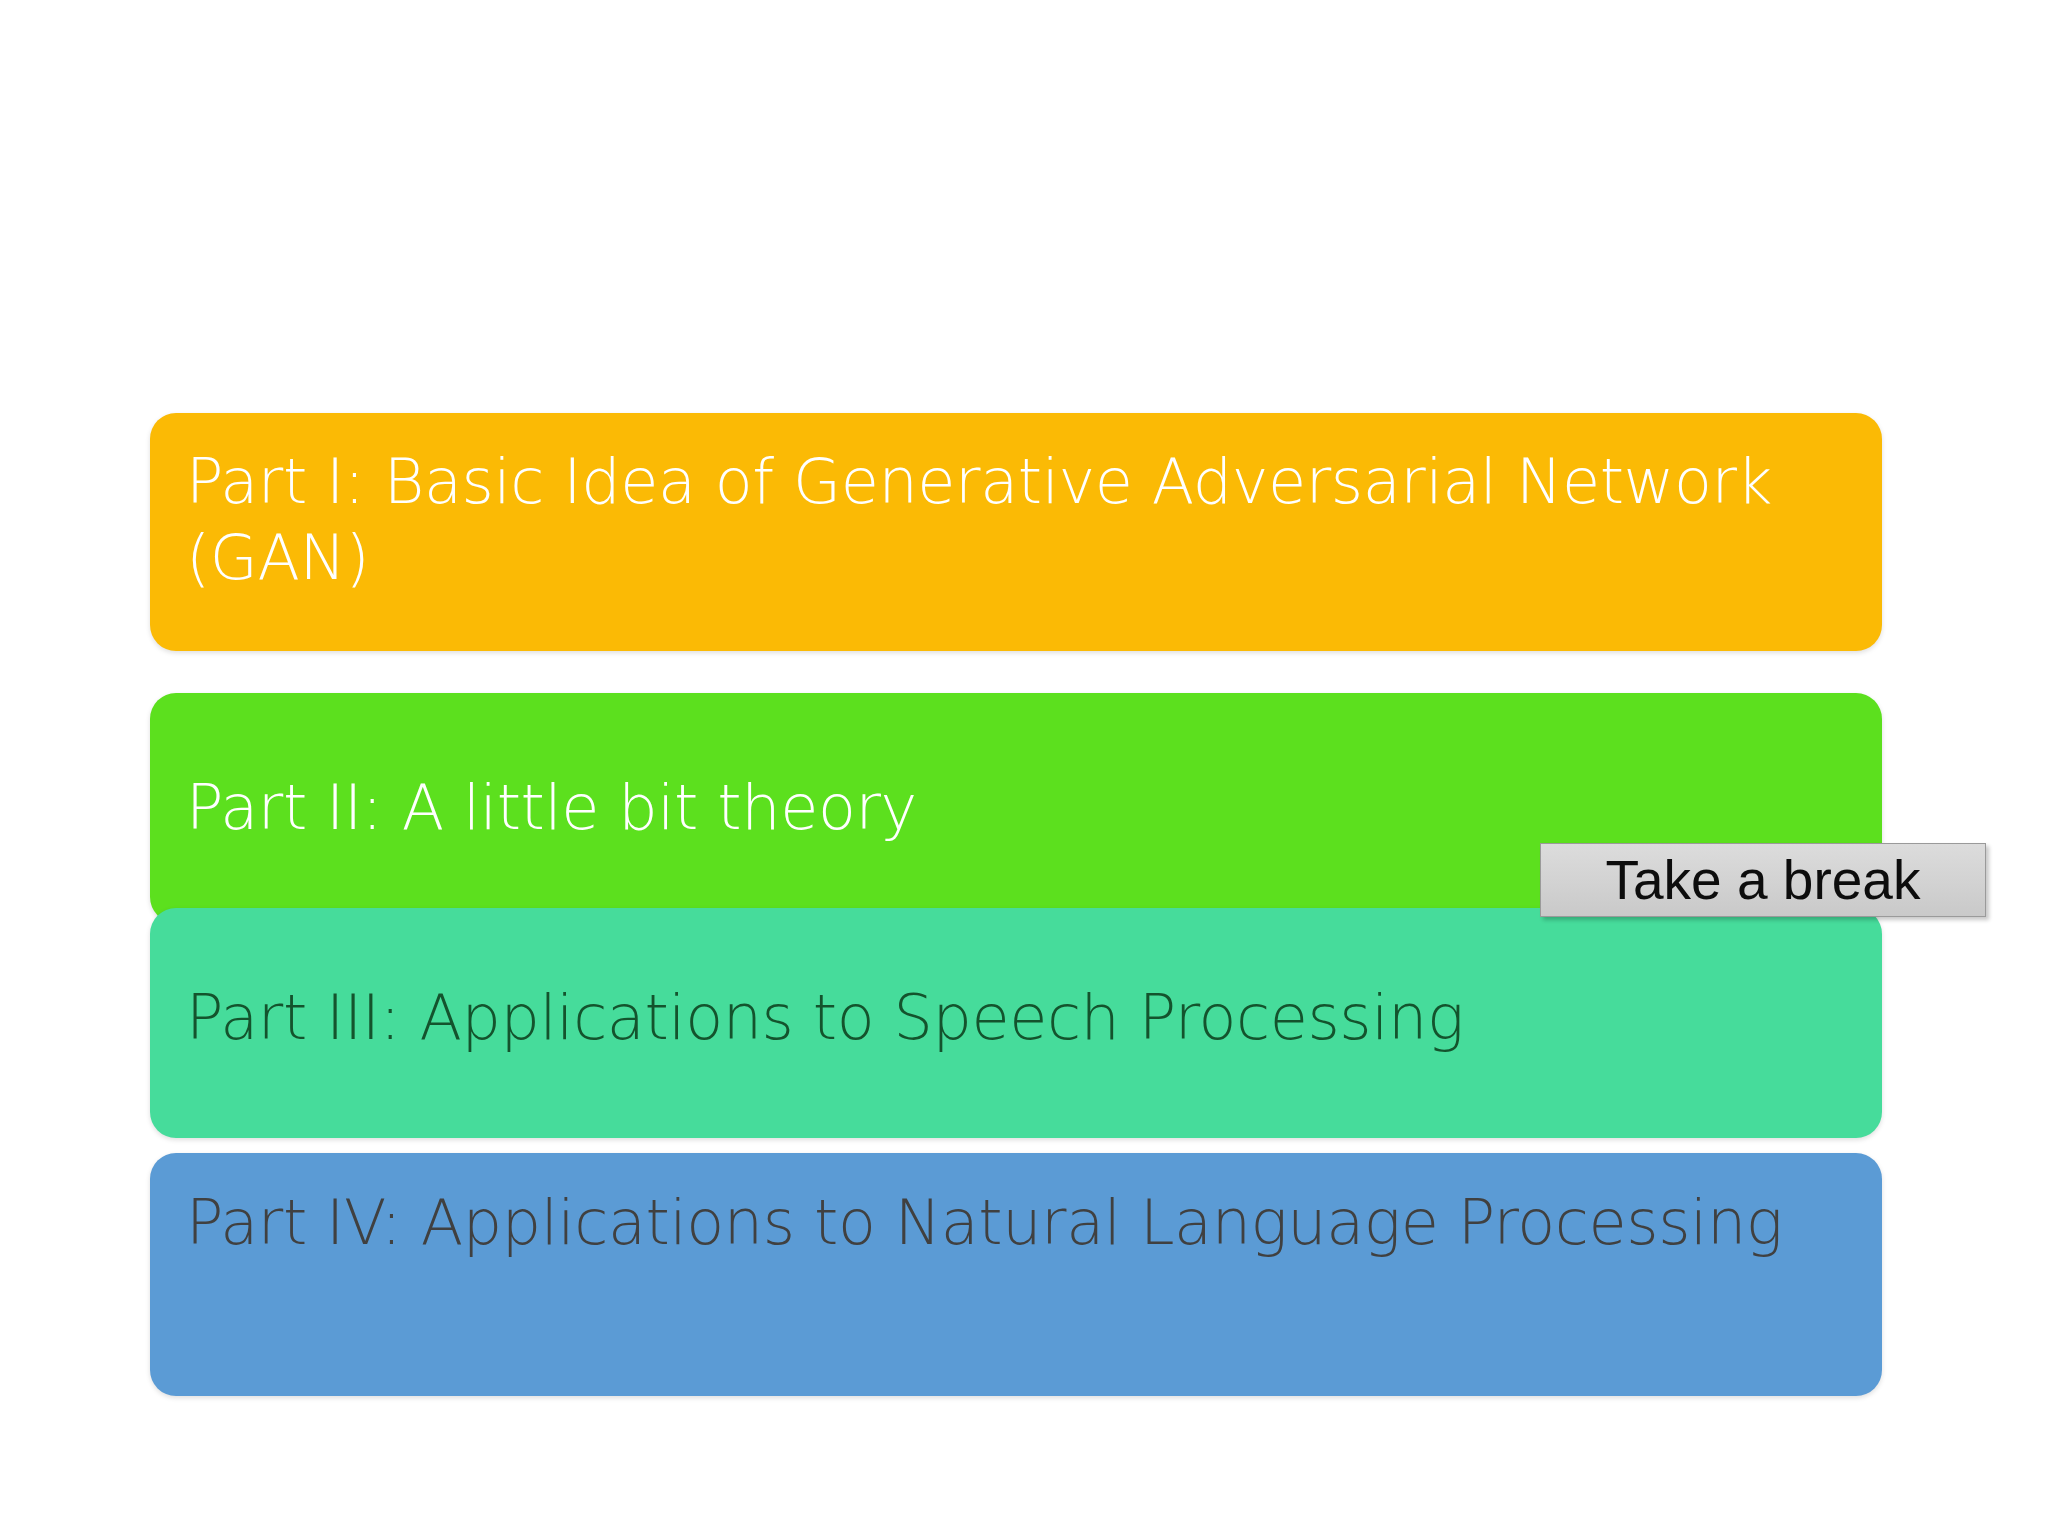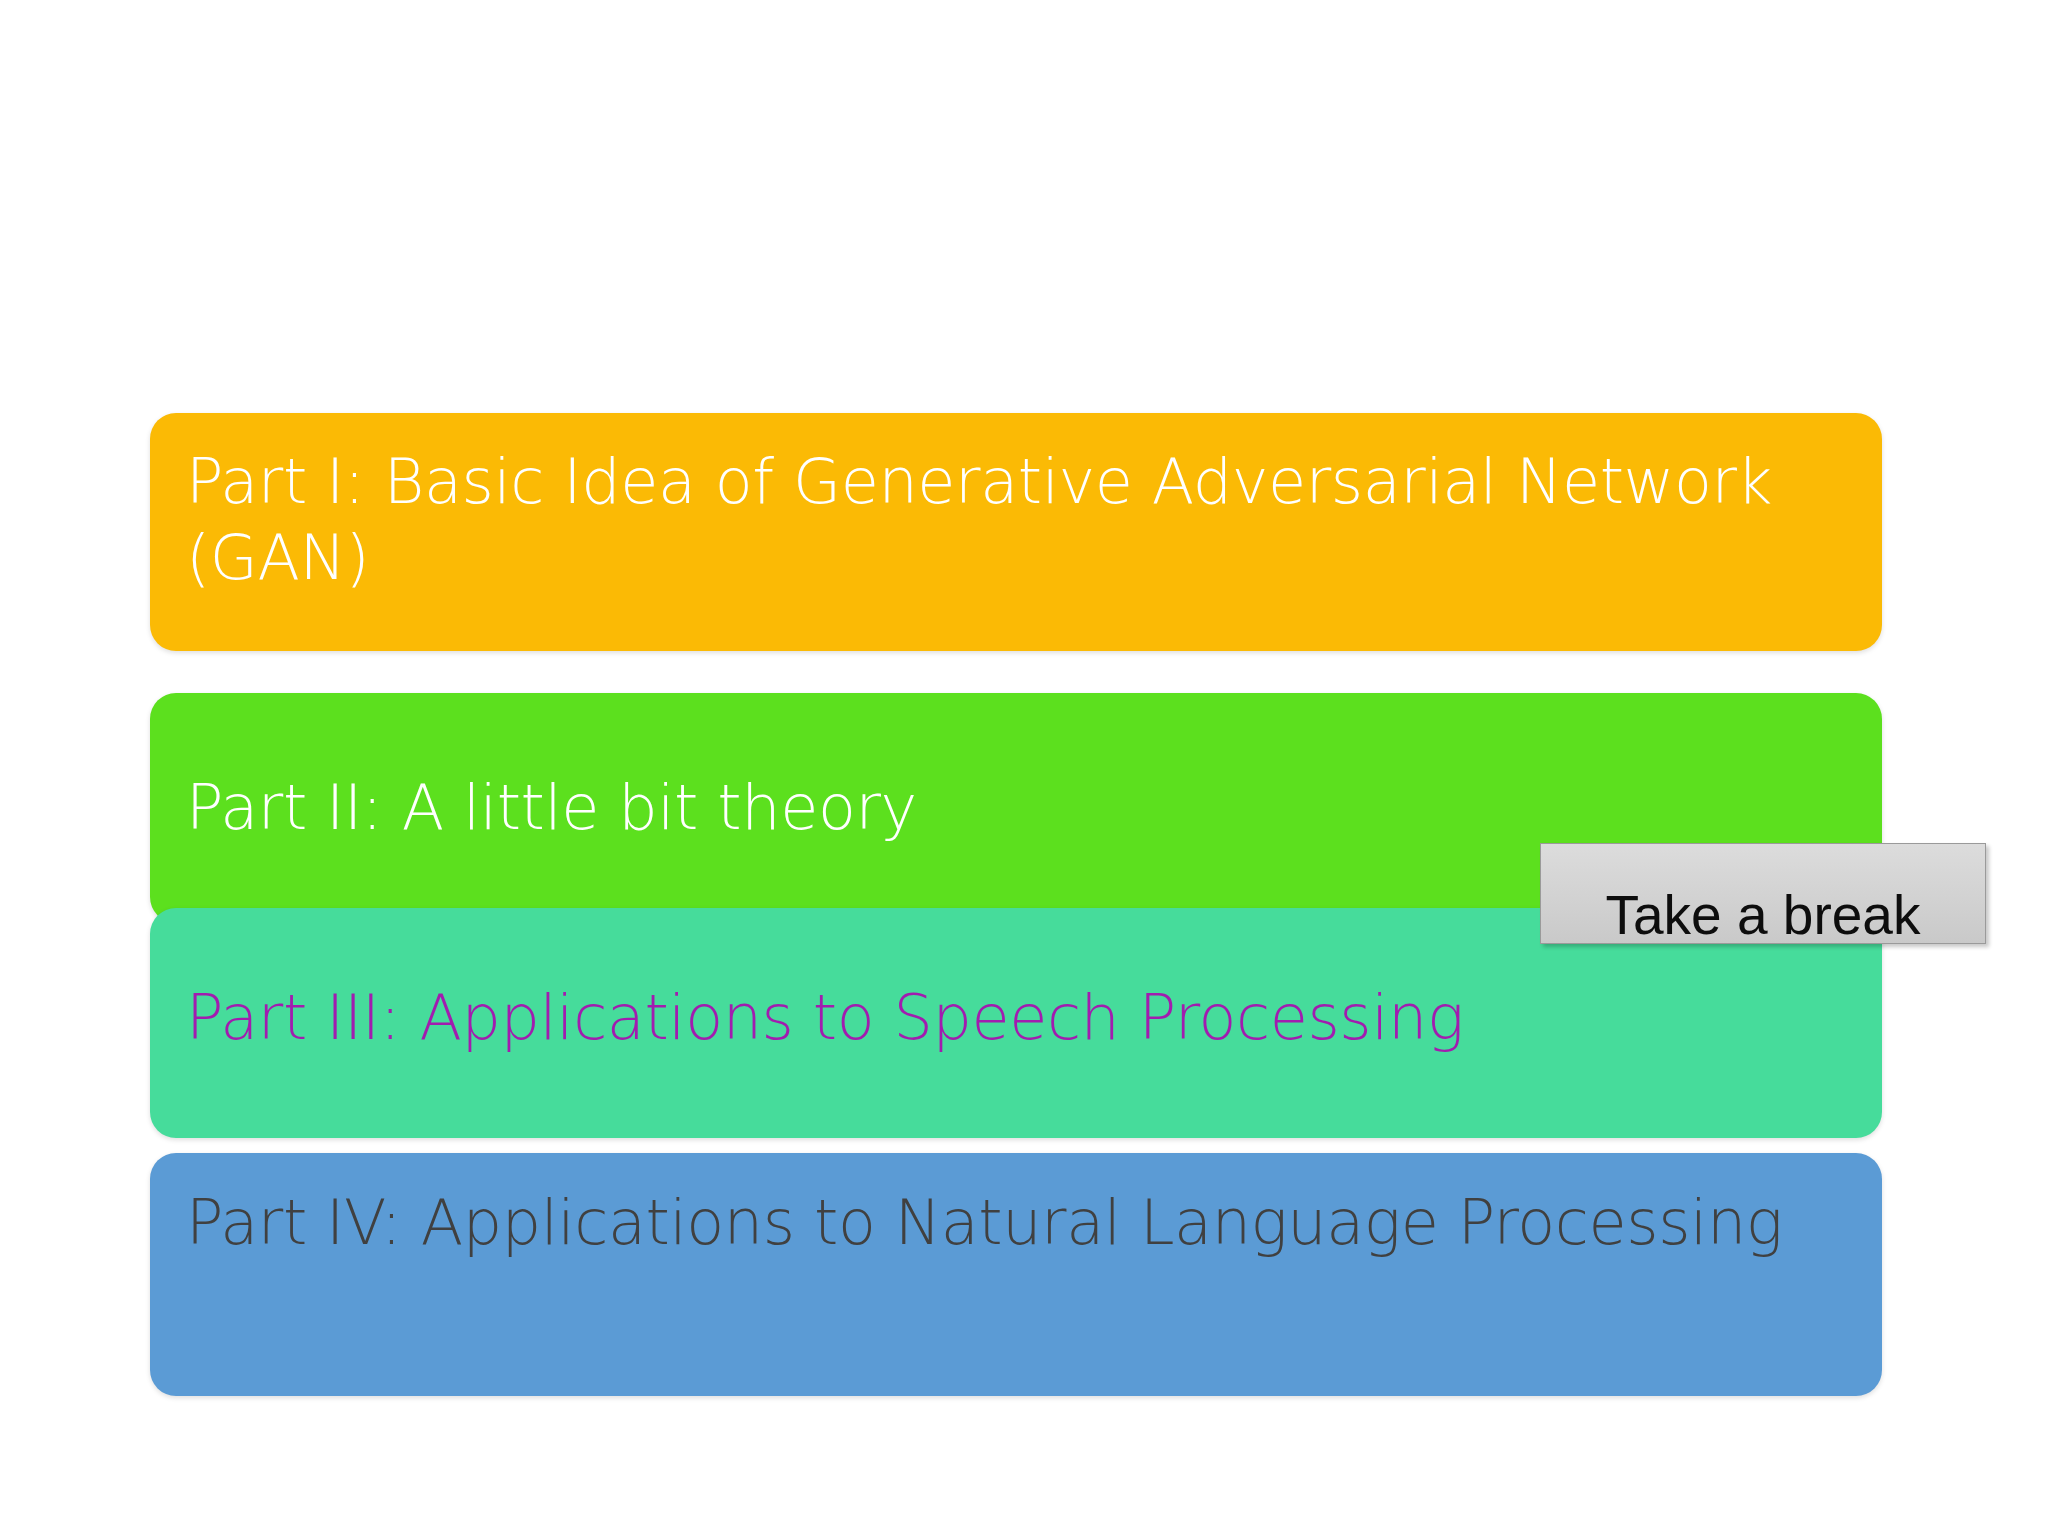--- a/index.html
+++ b/index.html
@@ -74,27 +74,27 @@
   #bar-part-2 .outline-bar-label { top: 77px; }
   #bar-part-3 .outline-bar-label { top: 72px; }
   #bar-part-4 .outline-bar-label { top: 32px; }
 
   
   #take-a-break-callout {
     position: absolute;
     left: 1540px;
     top: 843px;
     width: 446px;
-    height: 101px;
+    height: 74px;
     background: linear-gradient(180deg, #dcdcdc 0%, #d2d2d2 55%, #c9c9c9 100%);
     border: 1px solid #9a9a9a;
     box-sizing: border-box;
     box-shadow: 3px 3px 4px rgba(0, 0, 0, 0.22);
     display: flex;
-    align-items: flex-end;
+    align-items: center;
     justify-content: center;
   }
 
   #take-a-break-label {
     font-family: "Liberation Sans", sans-serif;
     font-weight: 400;
     font-size: 55px;
     line-height: 1;
     color: #0d0d0d;
     white-space: nowrap;
@@ -110,21 +110,21 @@
 
     <div class="outline-bar" id="bar-part-1" style="background: rgb(251, 186, 5);">
       <span class="outline-bar-label" style="color: rgb(255, 255, 255);">Part I: Basic Idea of Generative Adversarial Network (GAN)</span>
     </div>
 
     <div class="outline-bar" id="bar-part-2" style="background: rgb(92, 224, 30);">
       <span class="outline-bar-label" style="color: rgb(255, 255, 255);">Part II: A little bit theory</span>
     </div>
 
     <div class="outline-bar" id="bar-part-3" style="background: rgb(70, 220, 155);">
-      <span class="outline-bar-label" style="color: #a21caf;">Part III: Applications to Speech Processing</span>
+      <span class="outline-bar-label" style="color: #14532d;">Part III: Applications to Speech Processing</span>
     </div>
 
     <div class="outline-bar" id="bar-part-4" style="background: rgb(91, 155, 213);">
       <span class="outline-bar-label" style="color: #404040;">Part IV: Applications to Natural Language Processing</span>
     </div>
 
   </div>
 
   <div id="take-a-break-callout" style="border-color: rgb(154, 154, 154);">
     <span id="take-a-break-label" style="color: rgb(13, 13, 13);">Take a break</span>

